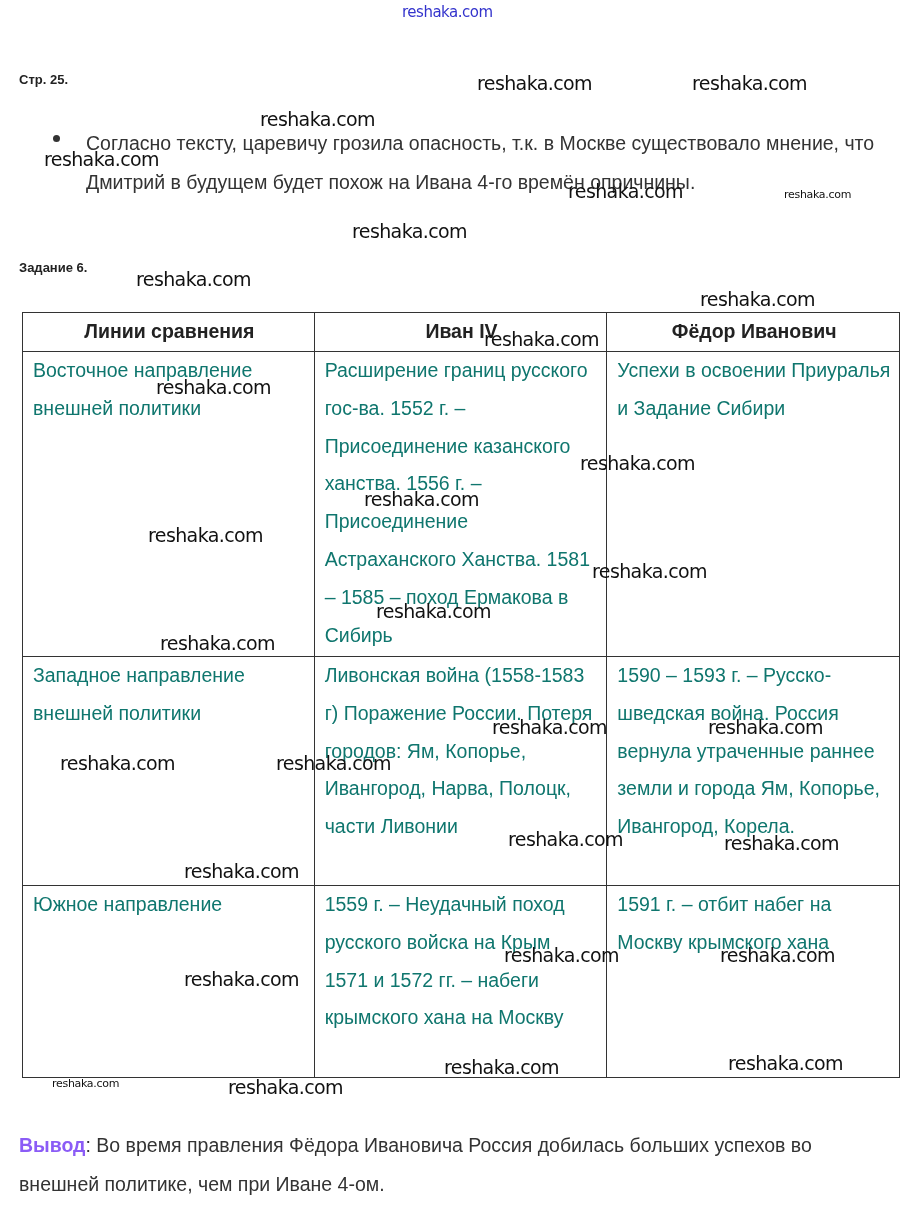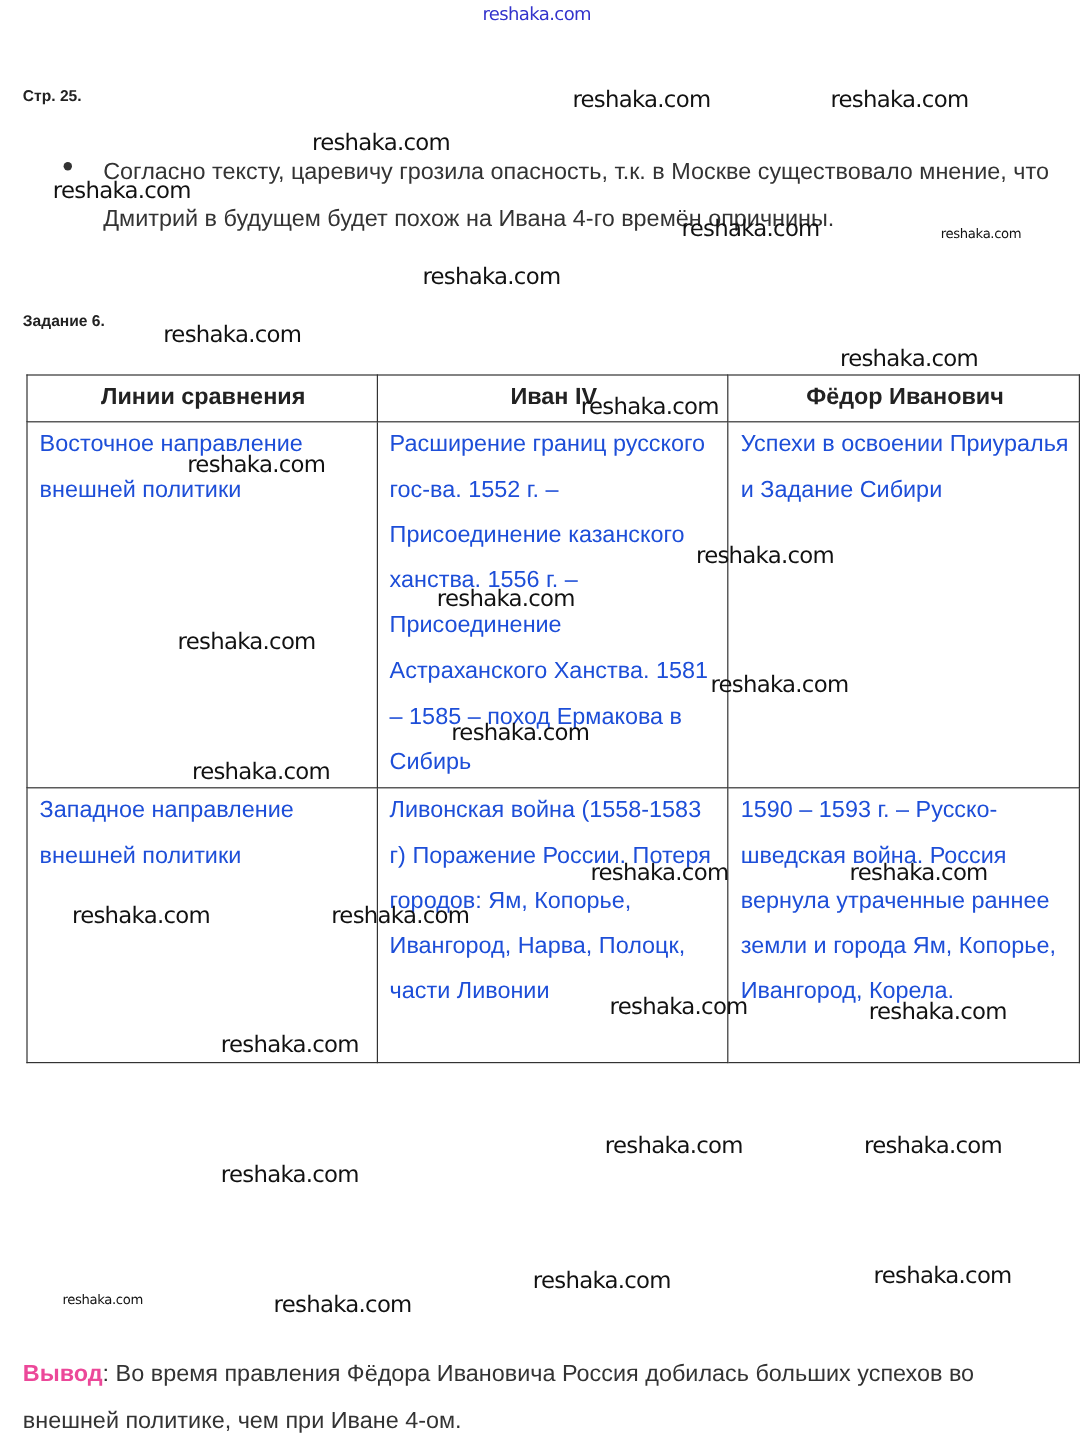--- a/index.html
+++ b/index.html
@@ -4,27 +4,27 @@
 <style>
   html, body { margin: 0; padding: 0; background: #ffffff; }
   body { width: 900px; height: 1211px; position: relative; overflow: hidden;
          font-family: "Liberation Sans", sans-serif; color: #222222; }
   .top-link { position: absolute; left: 402px; top: 3px; font-size: 15px; color: #3333cc;
               font-family: "DejaVu Sans", sans-serif; letter-spacing: -0.5px; }
   .heading { position: absolute; font-weight: bold; font-size: 13px; color: #222; }
   .para { position: absolute; left: 86px; top: 124px; width: 790px; font-size: 19.5px; line-height: 38.5px; color: #333; }
   .bullet { position: absolute; left: 53px; top: 135px; width: 7px; height: 7px; border-radius: 50%; background: #333; }
   table { position: absolute; left: 22px; top: 312px; width: 878px; border-collapse: collapse; table-layout: fixed; }
-  td, th { border: 1px solid #333; vertical-align: top; font-size: 19.5px; line-height: 37.8px; color: #1d4ed8;
+  td, th { border: 1px solid #333; vertical-align: top; font-size: 19.5px; line-height: 37.8px; color: #0f766e;
            padding: 0 8px 0 10px; font-weight: normal; text-align: left; }
   th { font-weight: bold; text-align: center; height: 38px; color: #222; }
   .col1 { width: 272px; } .col2 { width: 273px; } .col3 { width: 273px; }
   .row1 td { height: 304px; } .row2 td { height: 228px; } .row3 td { height: 191px; }
   .conclusion { position: absolute; left: 19px; top: 1126px; width: 860px; font-size: 19.5px; line-height: 38.5px; color: #333; }
-  .conclusion b { color: #ec4899; }
+  .conclusion b { color: #8b5cf6; }
   .wm { position: absolute; font-family: "DejaVu Sans", sans-serif; font-size: 19px; color: #111;
         letter-spacing: -0.6px; white-space: nowrap; }
   .wm.small { font-size: 11px; letter-spacing: -0.3px; }
 </style>
 </head>
 <body>
 
 <div class="top-link">reshaka.com</div>
 
 <div class="heading" style="left:19px; top:72px;">Стр. 25.</div>
@@ -43,20 +43,28 @@
   </tr>
   <tr class="row1">
     <td>Восточное направление внешней политики</td>
     <td>Расширение границ русского гос-ва. 1552 г. – Присоединение казанского ханства. 1556 г. – Присоединение Астраханского Ханства. 1581 – 1585 – поход Ермакова в Сибирь</td>
     <td>Успехи в освоении Приуралья и Задание Сибири</td>
   </tr>
   <tr class="row2">
     <td>Западное направление внешней политики</td>
     <td>Ливонская война (1558-1583 г) Поражение России. Потеря городов: Ям, Копорье, Ивангород, Нарва, Полоцк, части Ливонии</td>
     <td>1590 – 1593 г. – Русско-шведская война. Россия вернула утраченные раннее земли и города Ям, Копорье, Ивангород, Корела.</td>
+  </tr>
+  <tr class="row3">
+    <td>Южное направление</td>
+    <td>
+      <div>1559 г. – Неудачный поход русского войска на Крым</div>
+      <div>1571 и 1572 гг. – набеги крымского хана на Москву</div>
+    </td>
+    <td>1591 г. – отбит набег на Москву крымского хана</td>
   </tr>
 </tbody>
   </table>
 
 <div class="conclusion"><b>Вывод</b><span>: Во время правления Фёдора Ивановича Россия добилась больших успехов во внешней политике, чем при Иване 4-ом.</span></div>
 
 <div class="wm" style="left:477px; top:72px;">reshaka.com</div>
 <div class="wm" style="left:692px; top:72px;">reshaka.com</div>
 <div class="wm" style="left:260px; top:108px;">reshaka.com</div>
 <div class="wm" style="left:44px; top:148px;">reshaka.com</div>

